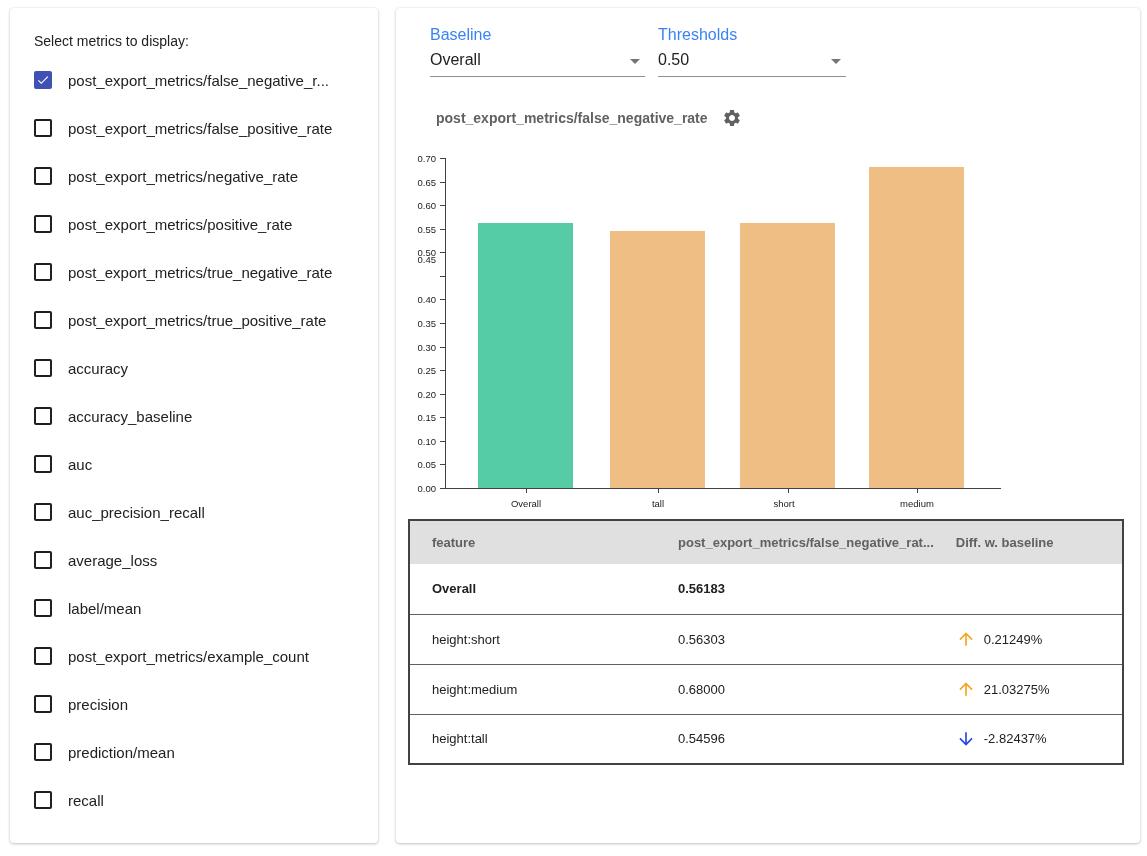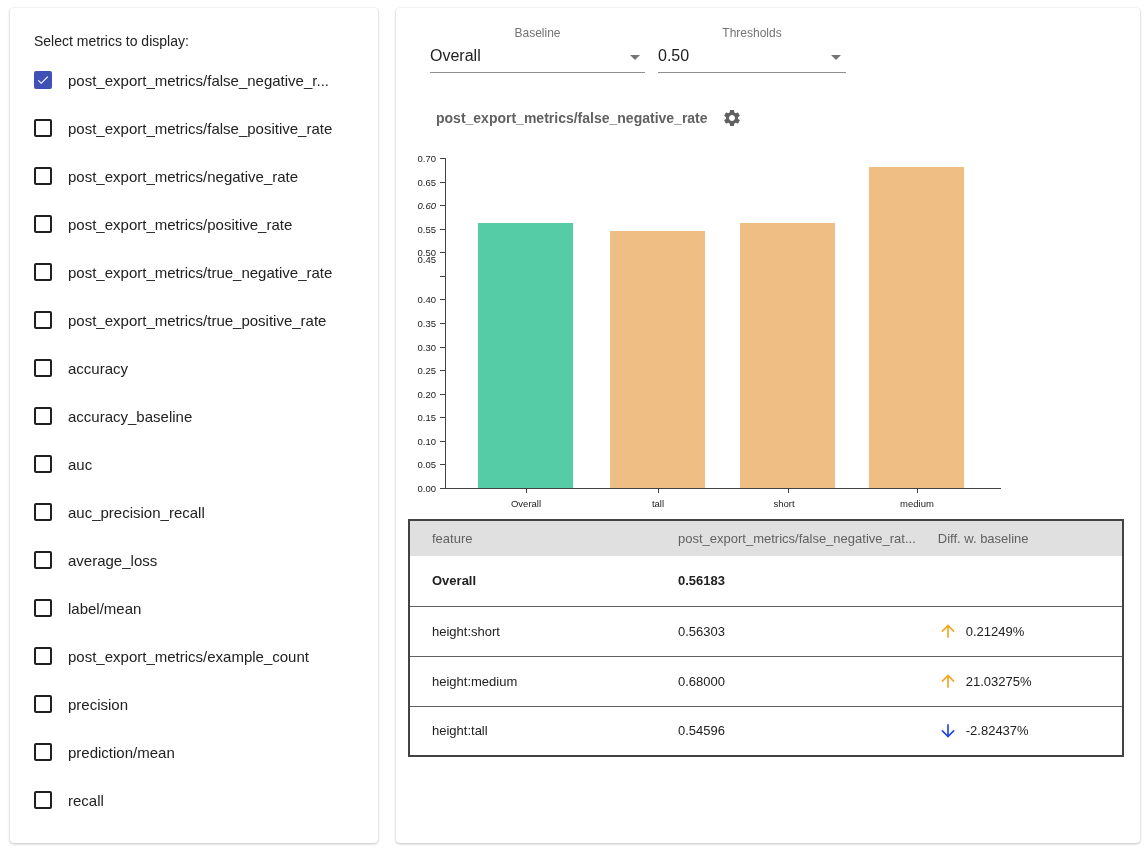--- a/index.html
+++ b/index.html
@@ -27,21 +27,21 @@
     display: inline-flex; align-items: center; justify-content: center;
   }
   .checkbox svg.check { width: 14px; height: 14px; fill: #ffffff; display: none; }
   .metric-item.checked .checkbox { background: #3F51B5; border-color: #3F51B5; }
   .metric-item.checked .checkbox svg.check { display: block; }
   .metric-label { font-size: 15px; color: #212121; white-space: nowrap; }
   .metric-item.checked .metric-label { font-weight: 400; }
   
   #right-card { left: 396px; top: 8px; width: 744px; height: 835px; }
   .control { position: absolute; top: 18px; }
-  .control .ctl-label { font-size: 12px; color: #737373; margin-bottom: 3px; text-align: center; }
+  .control .ctl-label { font-size: 16px; color: #3b82f6; margin-bottom: 3px; }
   .control .ctl-value-row {
     position: relative; border-bottom: 1px solid #8f8f8f;
     padding: 4px 0 7px 0; cursor: pointer;
   }
   .control .ctl-value { font-size: 16px; color: #212121; }
   .caret {
     position: absolute; right: 5px; top: 12px;
     width: 0; height: 0;
     border-left: 5px solid transparent; border-right: 5px solid transparent;
     border-top: 5px solid #757575;
@@ -60,22 +60,22 @@
   .bar { position: absolute; width: 95px; cursor: pointer; }
   .xtick-mark { position: absolute; top: 331px; width: 1px; height: 4px; background: #424242; }
   .xtick-label { position: absolute; top: 340px; width: 130px; text-align: center; font-size: 9.5px; color: #212121; }
   
   #metrics-table {
     position: absolute; left: 12px; top: 511px; width: 716px;
     border-collapse: collapse; border: 2px solid #424242;
     font-size: 13px;
   }
   #metrics-table th {
-    background: #E0E0E0; color: #616161; font-weight: 400;
-    text-align: left; height: 36px; padding-left: 22px;
+    background: #E0E0E0; color: #616161; font-weight: 700;
+    text-align: left; height: 44px; padding-left: 22px;
   }
   #metrics-table td { height: 50px; padding-left: 22px; color: #212121; }
   #metrics-table tr + tr { border-top: 1px solid #616161; }
   #metrics-table col.c1 { width: 247px; }
   #metrics-table col.c2 { width: 235px; }
   tr.highlight td { color: #3BA689; font-weight: 700; }
   .cell-diff-inner { display: flex; align-items: center; }
   .arrow { width: 20px; height: 20px; margin-right: 8px; }
   .arrow.up { fill: #F5A623; }
   .arrow.down { fill: #2846E6; }
@@ -228,21 +228,21 @@
   </div>
 
   <div id="chart">
     <div class="axis-y"></div>
     <div class="axis-x"></div>
   <div class="ytick-mark" style="top: 0px;"></div>
       <div class="ytick-label" style="top: -5px;">0.70</div>
       <div class="ytick-mark" style="top: 24px;"></div>
       <div class="ytick-label" style="top: 19px;">0.65</div>
       <div class="ytick-mark" style="top: 47px;"></div>
-      <div class="ytick-label" style="top: 42px; font-style: italic;">0.60</div>
+      <div class="ytick-label" style="top: 42px;">0.60</div>
       <div class="ytick-mark" style="top: 71px;"></div>
       <div class="ytick-label" style="top: 66px;">0.55</div>
       <div class="ytick-mark" style="top: 94px;"></div>
       <div class="ytick-label" style="top: 89px;">0.50</div>
       <div class="ytick-mark" style="top: 118px;"></div>
       <div class="ytick-label" style="top: 96px;">0.45</div>
       <div class="ytick-mark" style="top: 141px;"></div>
       <div class="ytick-label" style="top: 136px;">0.40</div>
       <div class="ytick-mark" style="top: 165px;"></div>
       <div class="ytick-label" style="top: 160px;">0.35</div>

